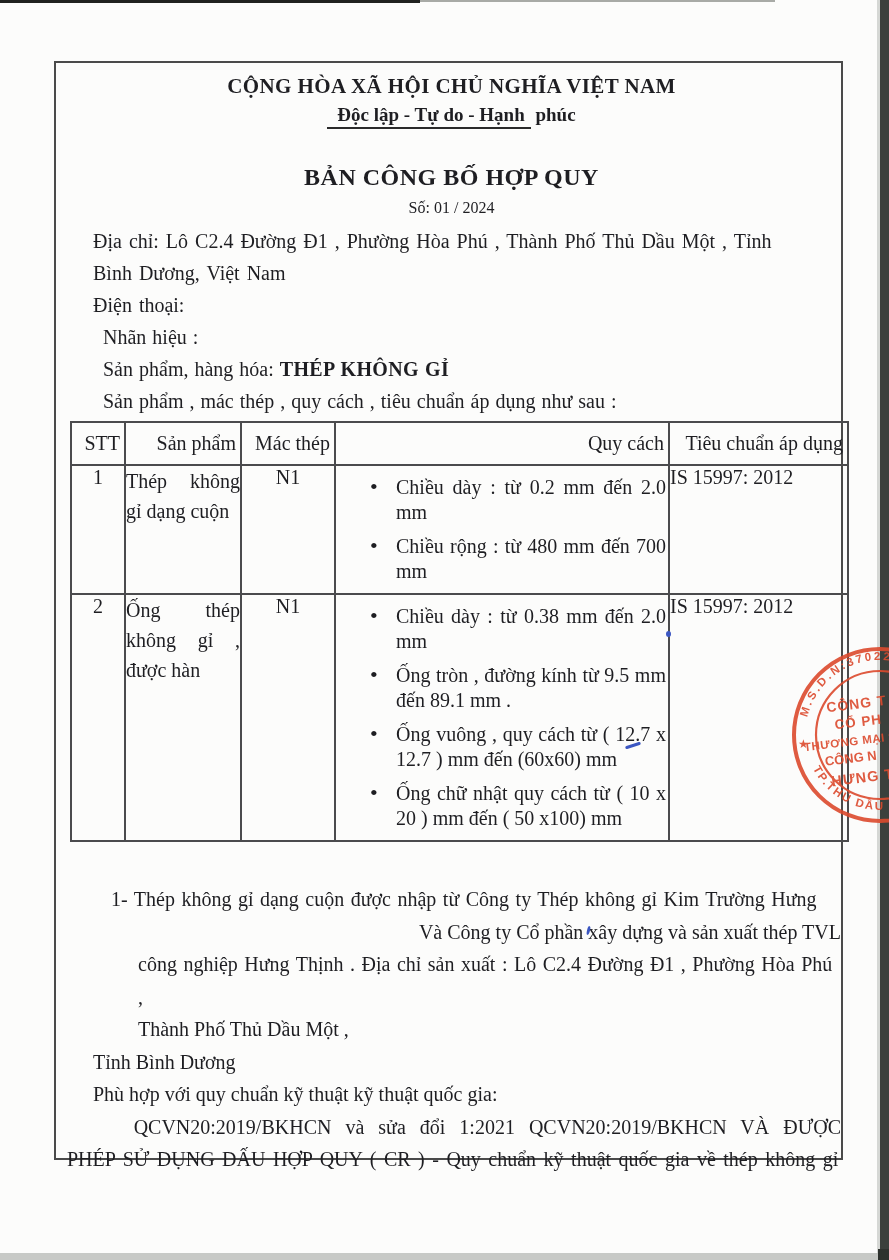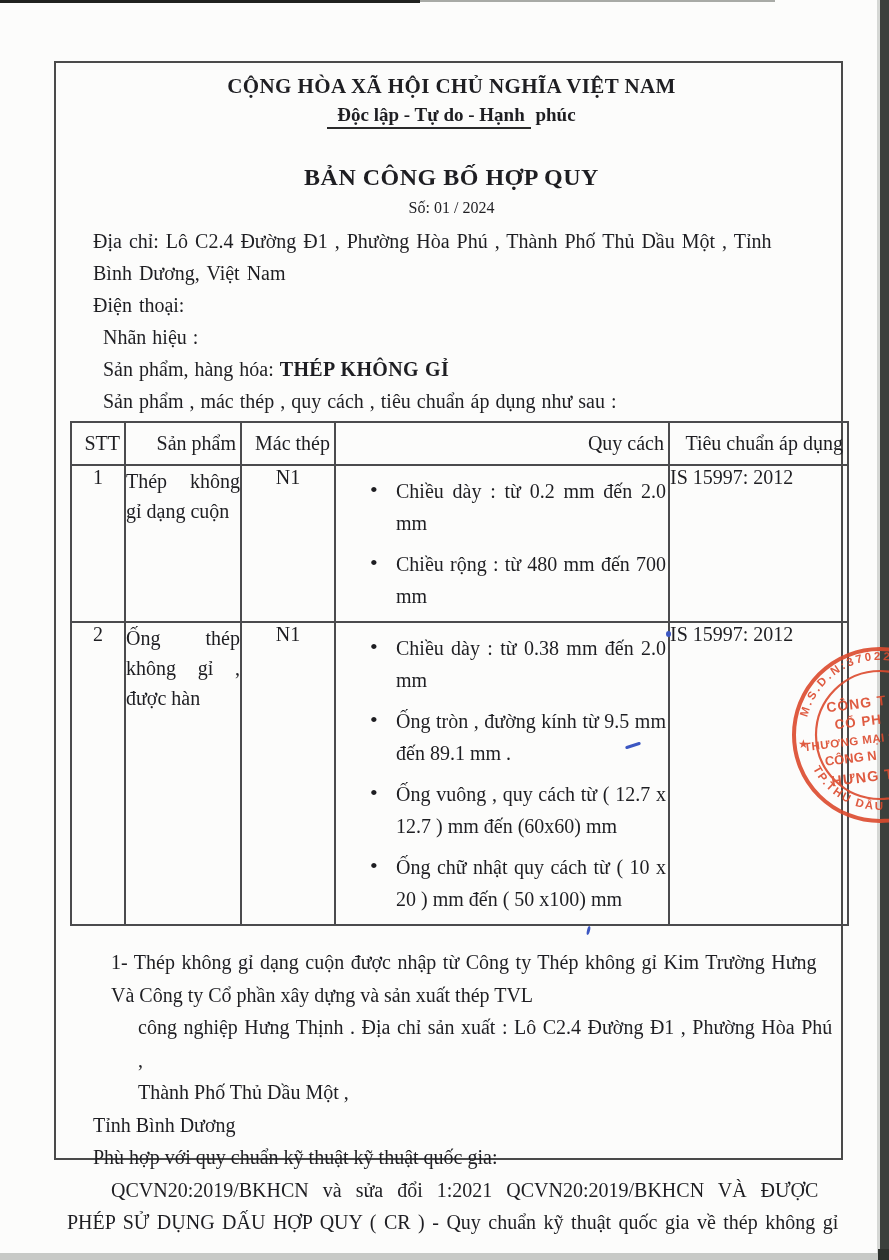--- a/index.html
+++ b/index.html
@@ -38,29 +38,29 @@
     border-collapse:collapse;margin:4px 0 0 8px;width:777px;table-layout:fixed;
     font-size:20px;
   }
   table.spec th,table.spec td{border:2px solid #4b4b4d;padding:0;vertical-align:top;box-sizing:border-box;}
   table.spec th{font-weight:normal;text-align:right;padding:9px 4px 9px 10px;height:42px;}
   th.c-stt,td.c-stt{text-align:center;}
   td.cell{padding:8px 8px 6px 10px;}
   td.cell-sp{padding:8px 9px 6px 11px;text-align:justify;line-height:30px;}
   td.cell-mt{text-align:center;padding-top:8px;}
   ul.qc{list-style:none;margin:8px 0 6px 0;padding:0 2px 0 32px;}
-  ul.qc li{position:relative;padding-left:28px;margin-bottom:9px;text-align:justify;line-height:32px;margin-top:9px;}
+  ul.qc li{position:relative;padding-left:28px;margin-bottom:9px;text-align:justify;line-height:25px;margin-top:9px;}
   ul.qc li::before{content:"\2022";position:absolute;left:2px;top:-1px;font-size:22px;}
   .row1{height:92px;}
   .row2{height:240px;}
 
   
-  .notes{margin-top:20px;font-size:20px;line-height:32.5px;}
+  .notes{margin-top:41px;font-size:20px;line-height:32.5px;}
   .n-ind1{margin-left:49px;margin-right:8px;}
-  .n-ind1b{margin-left:49px;}
+  .n-ind1b{margin-left:49px;text-align:right;}
   .n-ind2{margin-left:76px;}
   .n-ind0{margin-left:31px;}
   .n-full{margin-left:5px;}
   .ws1{word-spacing:1.5px;}
   .ws2{word-spacing:2.5px;}
   .ws9{word-spacing:9px;}
 
   
   .stamp{position:absolute;left:783px;top:642px;width:200px;height:190px;opacity:.9;}
   .stamp text{fill:#dc4a2d;font-family:"Liberation Sans","DejaVu Sans",sans-serif;font-weight:bold;}

